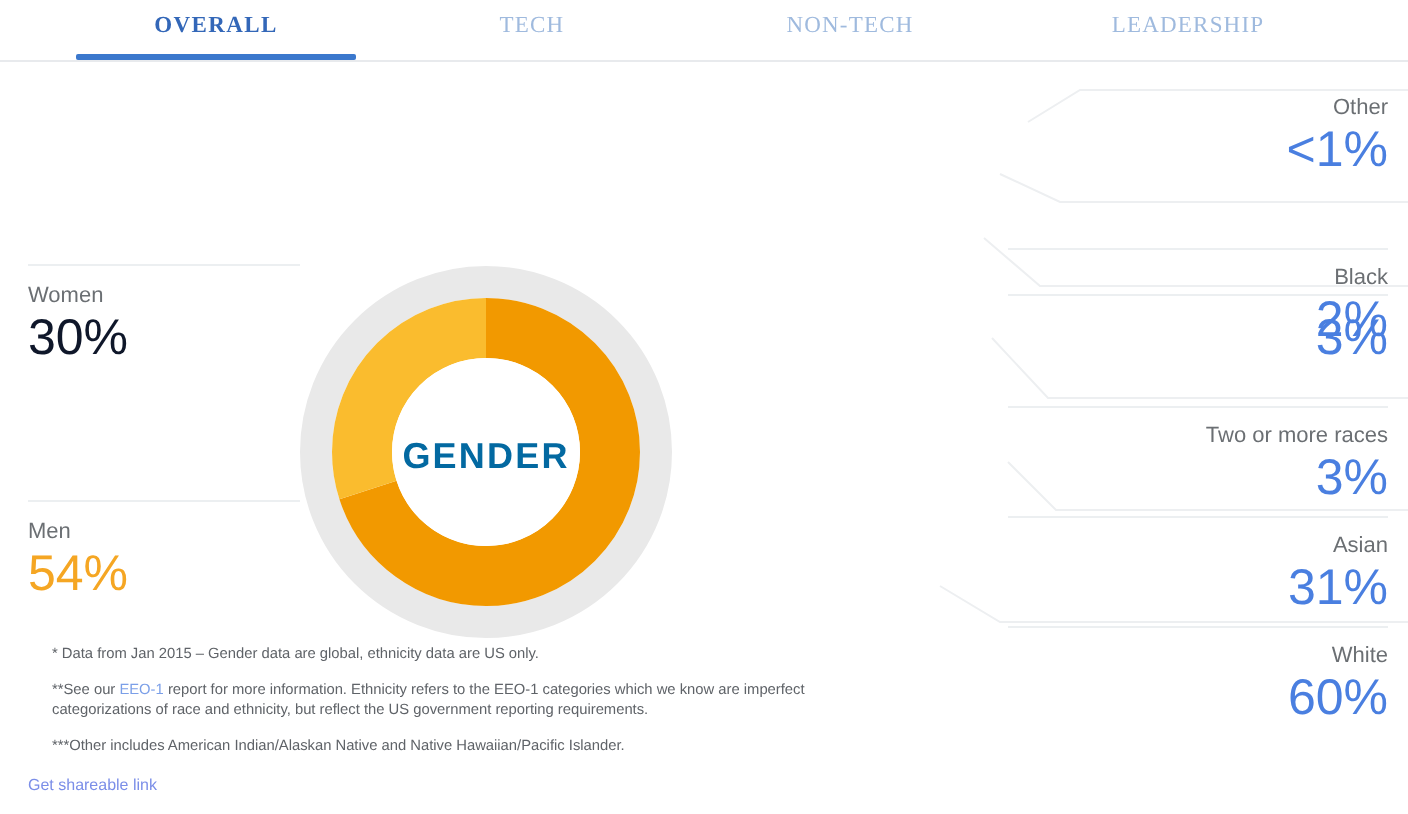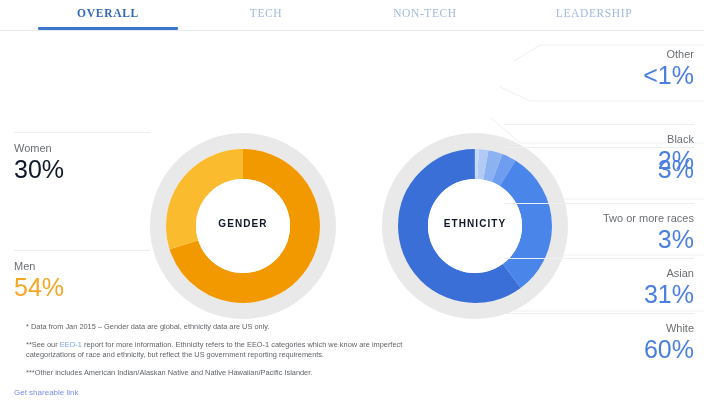--- a/index.html
+++ b/index.html
@@ -65,24 +65,24 @@
     width: 704px; height: 290px;
     pointer-events: none;
   }
 
   .donut-wrap { position: absolute; }
   .donut-wrap svg { display: block; }
   .donut-label {
     position: absolute;
     left: 0; right: 0;
     text-align: center;
-    font-size: 10px;
+    font-size: 18px;
     font-weight: bold;
     letter-spacing: 1.1px;
-    color: #0f172a;
+    color: #0369a1;
   }
 
   
   .lg-item {
     position: absolute;
     left: 14px;
     width: 136px;
   }
   .lg-item .rule {
     position: absolute;
@@ -184,39 +184,20 @@
       <circle cx="93" cy="93" r="85" fill="none" stroke="#e9e9e9" stroke-width="16"></circle>
 
       <circle cx="93" cy="93" r="62" fill="none" stroke="#f29900" stroke-width="30" stroke-dasharray="272.7 116.9" stroke-dashoffset="0" transform="rotate(-90 93 93)"></circle>
 
       <circle cx="93" cy="93" r="62" fill="none" stroke="#fabc2e" stroke-width="30" stroke-dasharray="116.9 272.7" stroke-dashoffset="-272.7" transform="rotate(-90 93 93)"></circle>
       <circle cx="93" cy="93" r="47" fill="#ffffff"></circle>
     </svg>
     <div class="donut-label" style="top:85px;">GENDER</div>
   </div>
 
-  <div class="donut-wrap" style="left:382px; top:102px;">
-    <svg width="186" height="186" viewBox="0 0 186 186">
-      <circle cx="93" cy="93" r="85" fill="none" stroke="#e9e9e9" stroke-width="16"></circle>
-
-      <circle cx="93" cy="93" r="62" fill="none" stroke="#c6d9f8" stroke-width="30" stroke-dasharray="3.1 386.4" stroke-dashoffset="0" transform="rotate(-90 93 93)"></circle>
-
-      <circle cx="93" cy="93" r="62" fill="none" stroke="#b2cbf6" stroke-width="30" stroke-dasharray="7.8 381.7" stroke-dashoffset="-3.1" transform="rotate(-90 93 93)"></circle>
-
-      <circle cx="93" cy="93" r="62" fill="none" stroke="#8cb2f2" stroke-width="30" stroke-dasharray="11.7 377.8" stroke-dashoffset="-10.9" transform="rotate(-90 93 93)"></circle>
-
-      <circle cx="93" cy="93" r="62" fill="none" stroke="#6e9cee" stroke-width="30" stroke-dasharray="11.7 377.8" stroke-dashoffset="-22.6" transform="rotate(-90 93 93)"></circle>
-
-      <circle cx="93" cy="93" r="62" fill="none" stroke="#4a85ea" stroke-width="30" stroke-dasharray="120.8 268.8" stroke-dashoffset="-34.3" transform="rotate(-90 93 93)"></circle>
-
-      <circle cx="93" cy="93" r="62" fill="none" stroke="#3a6fd8" stroke-width="30" stroke-dasharray="233.7 155.9" stroke-dashoffset="-155.1" transform="rotate(-90 93 93)"></circle>
-      <circle cx="93" cy="93" r="47" fill="#ffffff"></circle>
-    </svg>
-    <div class="donut-label" style="top:85px;">ETHNICITY</div>
-  </div>
 
   <div class="lg-item" style="top:110px;">
     <div class="rule"></div>
     <div class="lg-name">Women</div>
     <div class="lg-val" style="color:#0f172a;">30%</div>
   </div>
   <div class="lg-item" style="top:228px;">
     <div class="rule"></div>
     <div class="lg-name">Men</div>
     <div class="lg-val" style="color:#f5a623;">54%</div>

